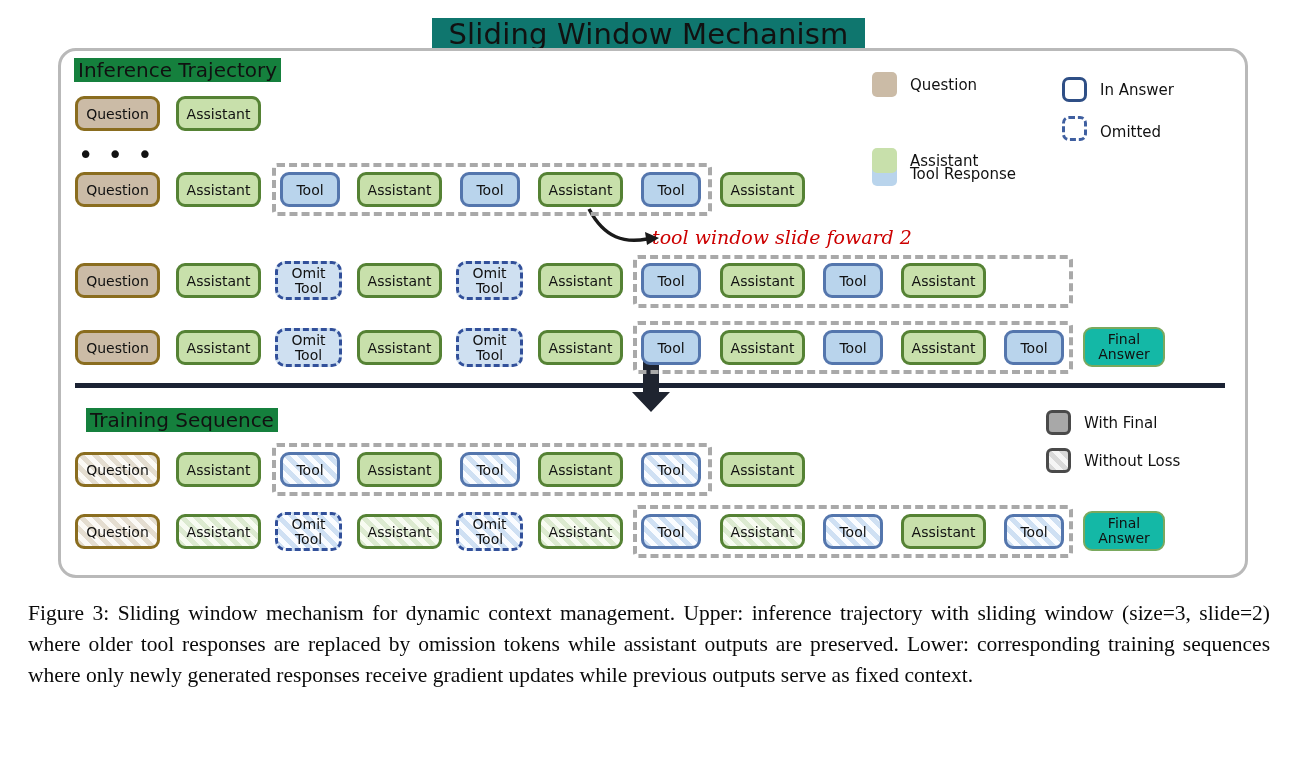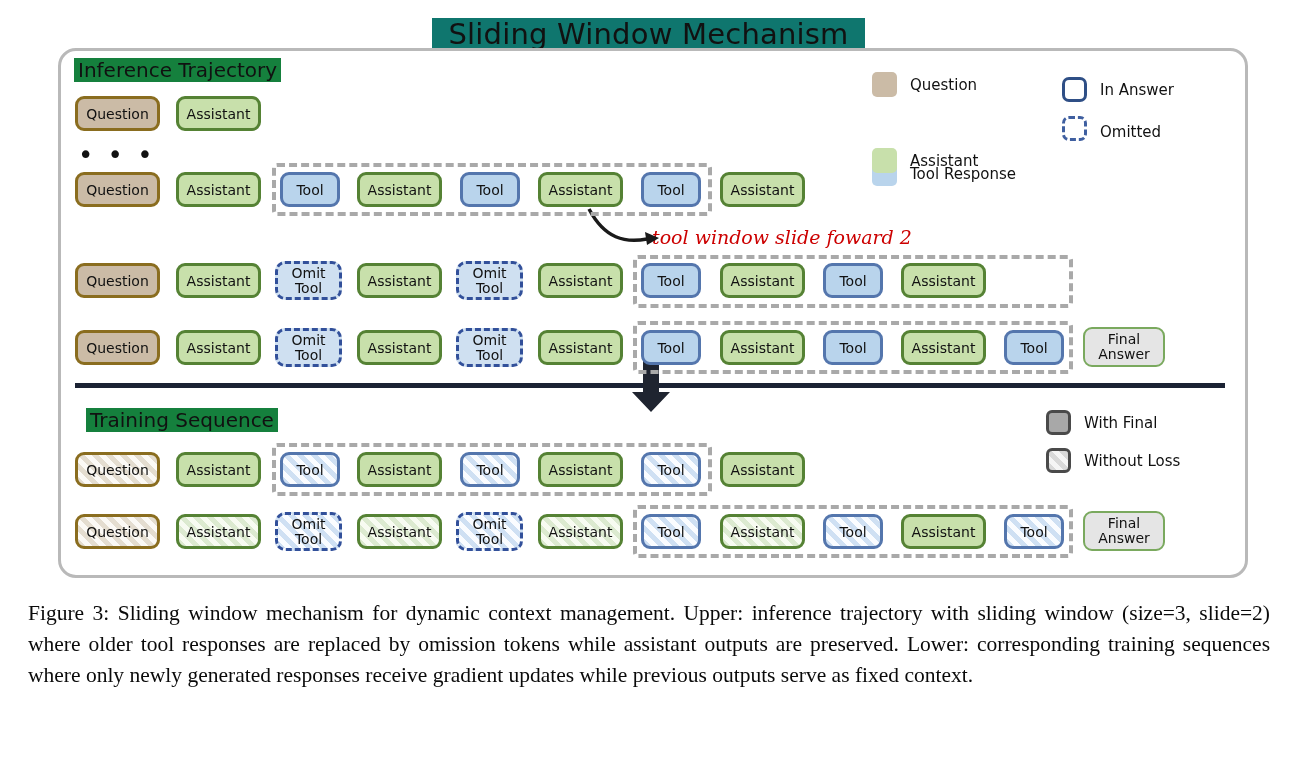--- a/index.html
+++ b/index.html
@@ -59,21 +59,21 @@
   .token{
     position:absolute;box-sizing:border-box;border-radius:9px;
     display:flex;align-items:center;justify-content:center;text-align:center;
     font-size:14px;color:#111;line-height:14px;
     font-family:"DejaVu Sans", sans-serif;
   }
   .t-question{background:#cbbba6;border:3px solid #8a6d1f;}
   .t-assistant{background:#c8e0ab;border:3px solid #558234;}
   .t-tool{background:#b9d4ec;border:3px solid #5476ad;}
   .t-omit{background:#cfe0f1;border:3px dashed #32509a;border-radius:10px;}
-  .t-final{background:#e5e5e5;border:2px solid #7aa95e;}
+  .t-final{background:#14b8a6;border:2px solid #7aa95e;}
 
   
   .hatch.t-question{
     background:repeating-linear-gradient(45deg,#e4ddd0 0 5px,#fbf9f5 5px 10px);}
   .hatch.t-assistant{
     background:repeating-linear-gradient(45deg,#dcead0 0 5px,#f7fbf1 5px 10px);}
   .hatch.t-tool{
     background:repeating-linear-gradient(45deg,#cfe0f3 0 5px,#fafcff 5px 10px);}
   .hatch.t-omit{
     background:repeating-linear-gradient(45deg,#cfe0f3 0 5px,#fafcff 5px 10px);}

